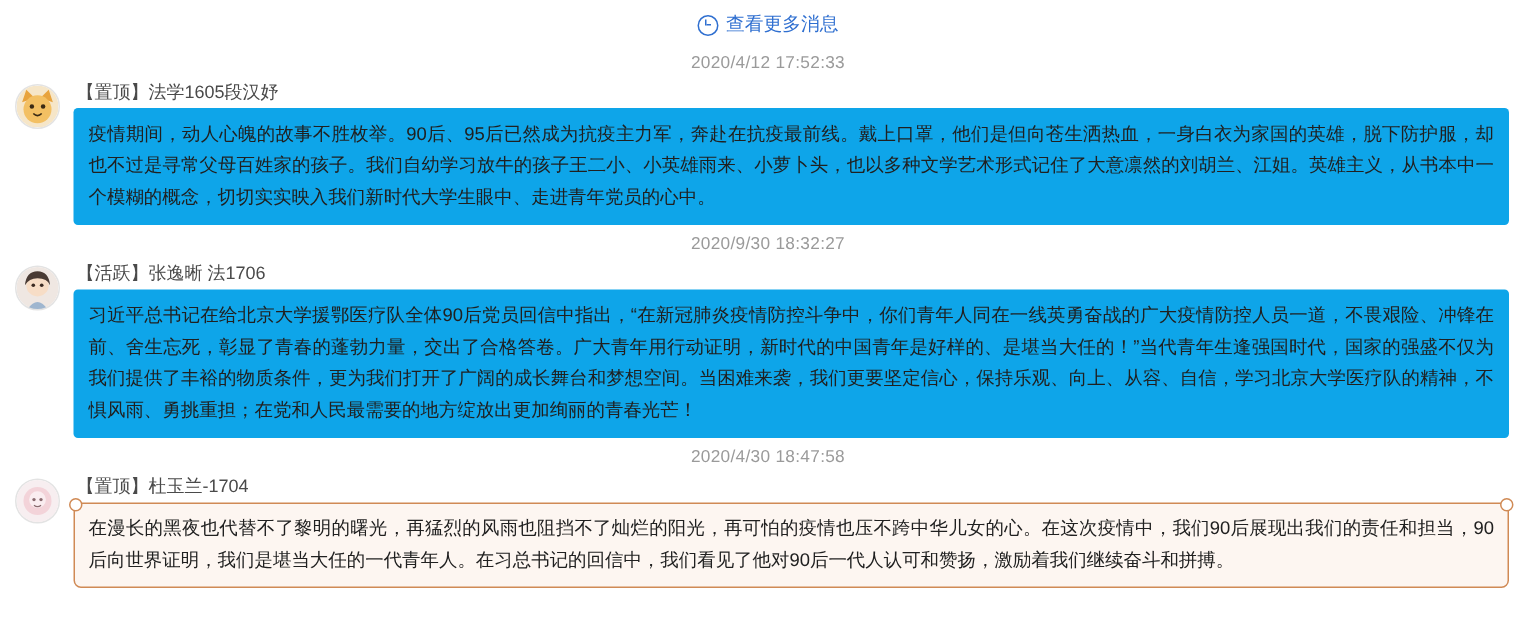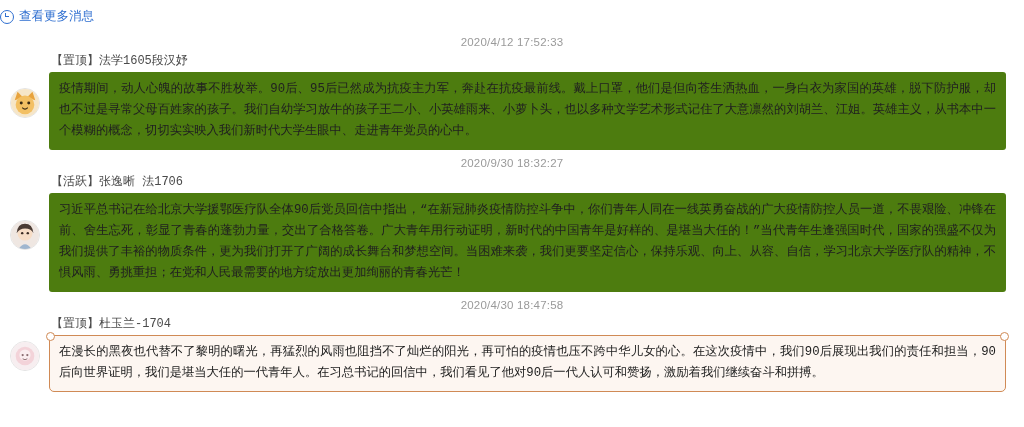--- a/index.html
+++ b/index.html
@@ -11,21 +11,21 @@
   #app {
     position: relative;
     width: 1024px;
     height: 427px;
     overflow: hidden;
     background: #ffffff;
   }
   .load-more {
     display: flex;
     align-items: center;
-    justify-content: flex-start;
+    justify-content: center;
     gap: 5px;
     padding: 8px 0 4px 0;
     font-size: 12.5px;
     color: #2f6fd0;
     cursor: pointer;
     user-select: none;
   }
   .load-more .clock-icon {
     display: inline-block;
     width: 12px;
@@ -55,23 +55,22 @@
   }
   .timestamp {
     text-align: center;
     font-size: 11.5px;
     color: #9a9a9a;
     padding: 7px 0 6px 0;
     letter-spacing: 0.2px;
   }
   .msg-row {
     display: flex;
-    align-items: center;
+    align-items: flex-start;
     padding: 0 18px 0 10px;
-    font-family: Liberation Mono, monospace;
   }
   .avatar {
     flex: 0 0 auto;
     width: 30px;
     height: 30px;
     border-radius: 50%;
     margin-right: 9px;
     margin-top: 2px;
     position: relative;
     overflow: hidden;
@@ -90,21 +89,21 @@
     flex: 1 1 auto;
     min-width: 0;
   }
   .sender {
     font-size: 12px;
     color: #4a4a4a;
     padding: 0 0 3px 2px;
     line-height: 15px;
   }
   .bubble {
-    background: #4d7c0f;
+    background: #0ea5e9;
     border-radius: 3px;
     padding: 7px 10px 8px 10px;
     font-size: 12.3px;
     line-height: 21px;
     color: #202020;
     text-align: justify;
   }
   .bubble p {
     margin: 0;
   }

